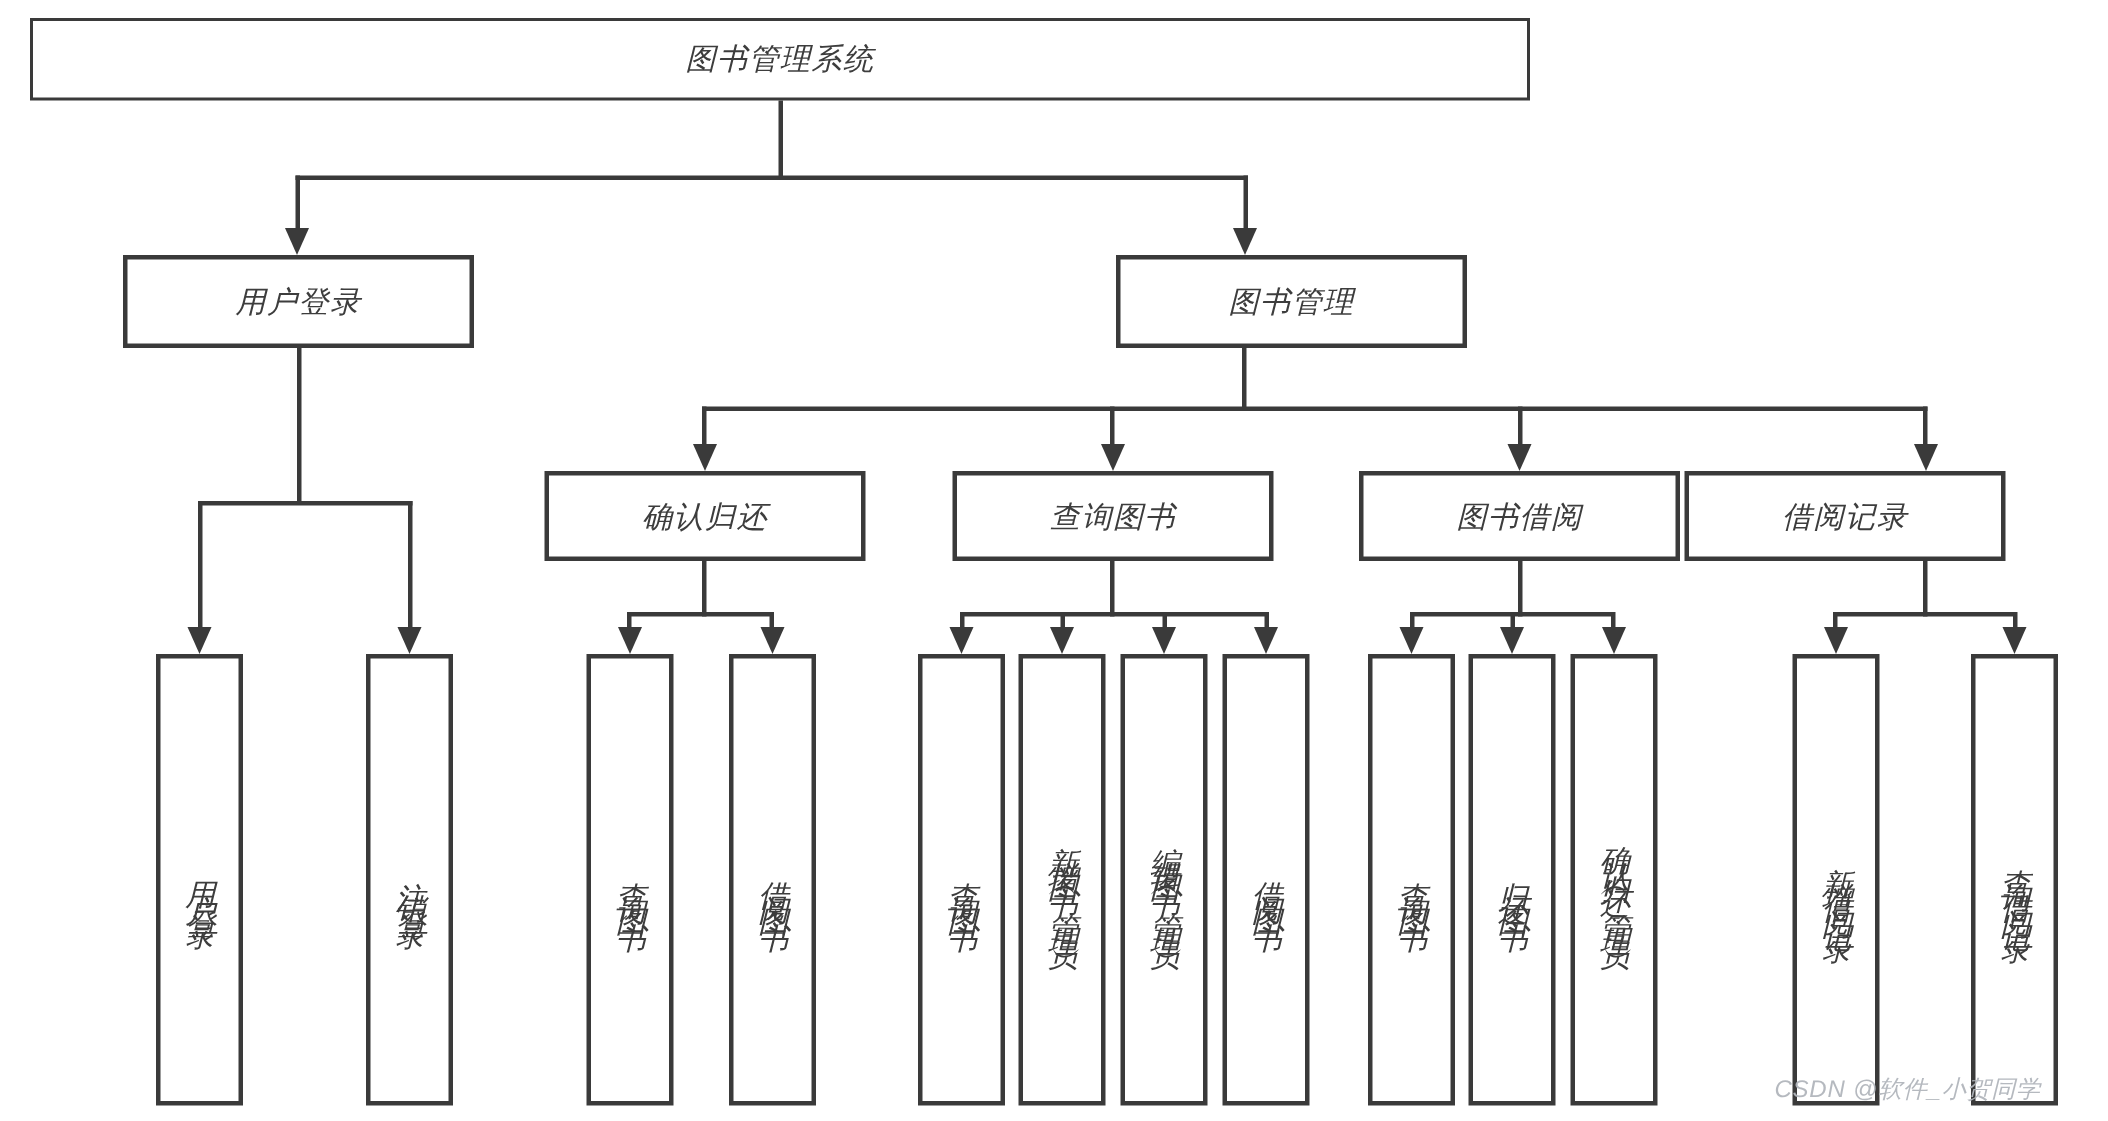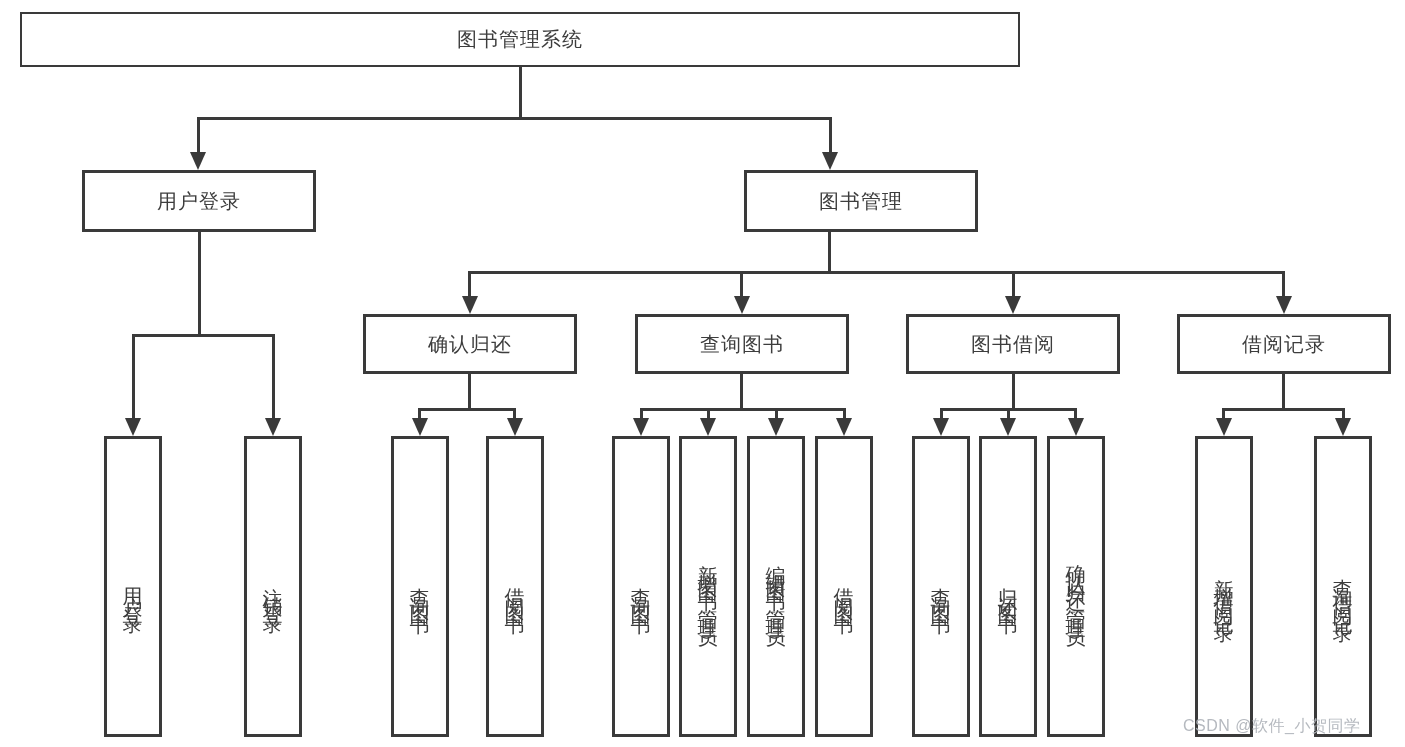--- a/index.html
+++ b/index.html
@@ -2,20 +2,21 @@
 <html><head>
 <meta charset="utf-8">
 <style>
   html,body { margin:0; padding:0; background:#ffffff; }
   #stage {
     position:relative;
     width:1405px; height:747px;
     background:#ffffff;
     font-family:"Liberation Sans", sans-serif;
     overflow:hidden;
+    font-style:italic;
   }
   .node {
     position:absolute;
     box-sizing:border-box;
     border:3px solid #3a3a3a;
     background:#ffffff;
     color:#3d3d3d;
     display:flex;
     align-items:center;
     justify-content:center;
@@ -80,21 +81,21 @@
   <div class="vline" style="left:1012px;top:271px;height:27px"></div>
   <div class="vline" style="left:1282px;top:271px;height:27px"></div>
   <div class="arrow" style="left:462px;top:296px"></div>
   <div class="arrow" style="left:734px;top:296px"></div>
   <div class="arrow" style="left:1005px;top:296px"></div>
   <div class="arrow" style="left:1276px;top:296px"></div>
 
   <div class="node" style="left:363px;top:314px;width:214px;height:60px">确认归还</div>
   <div class="node" style="left:635px;top:314px;width:214px;height:60px">查询图书</div>
   <div class="node" style="left:906px;top:314px;width:214px;height:60px">图书借阅</div>
-  <div class="node" style="left:1177px;top:314px;width:214px;height:60px">借阅记录</div>
+  <div class="node" style="left:1123px;top:314px;width:214px;height:60px">借阅记录</div>
 
   <div class="vline" style="left:468px;top:374px;height:37px"></div>
   <div class="hline" style="left:418px;top:408px;width:98px"></div>
   <div class="vline" style="left:418px;top:408px;height:12px"></div>
   <div class="vline" style="left:513px;top:408px;height:12px"></div>
   <div class="arrow" style="left:412px;top:418px"></div>
   <div class="arrow" style="left:507px;top:418px"></div>
 
   <div class="vline" style="left:740px;top:374px;height:37px"></div>
   <div class="hline" style="left:640px;top:408px;width:206px"></div>

